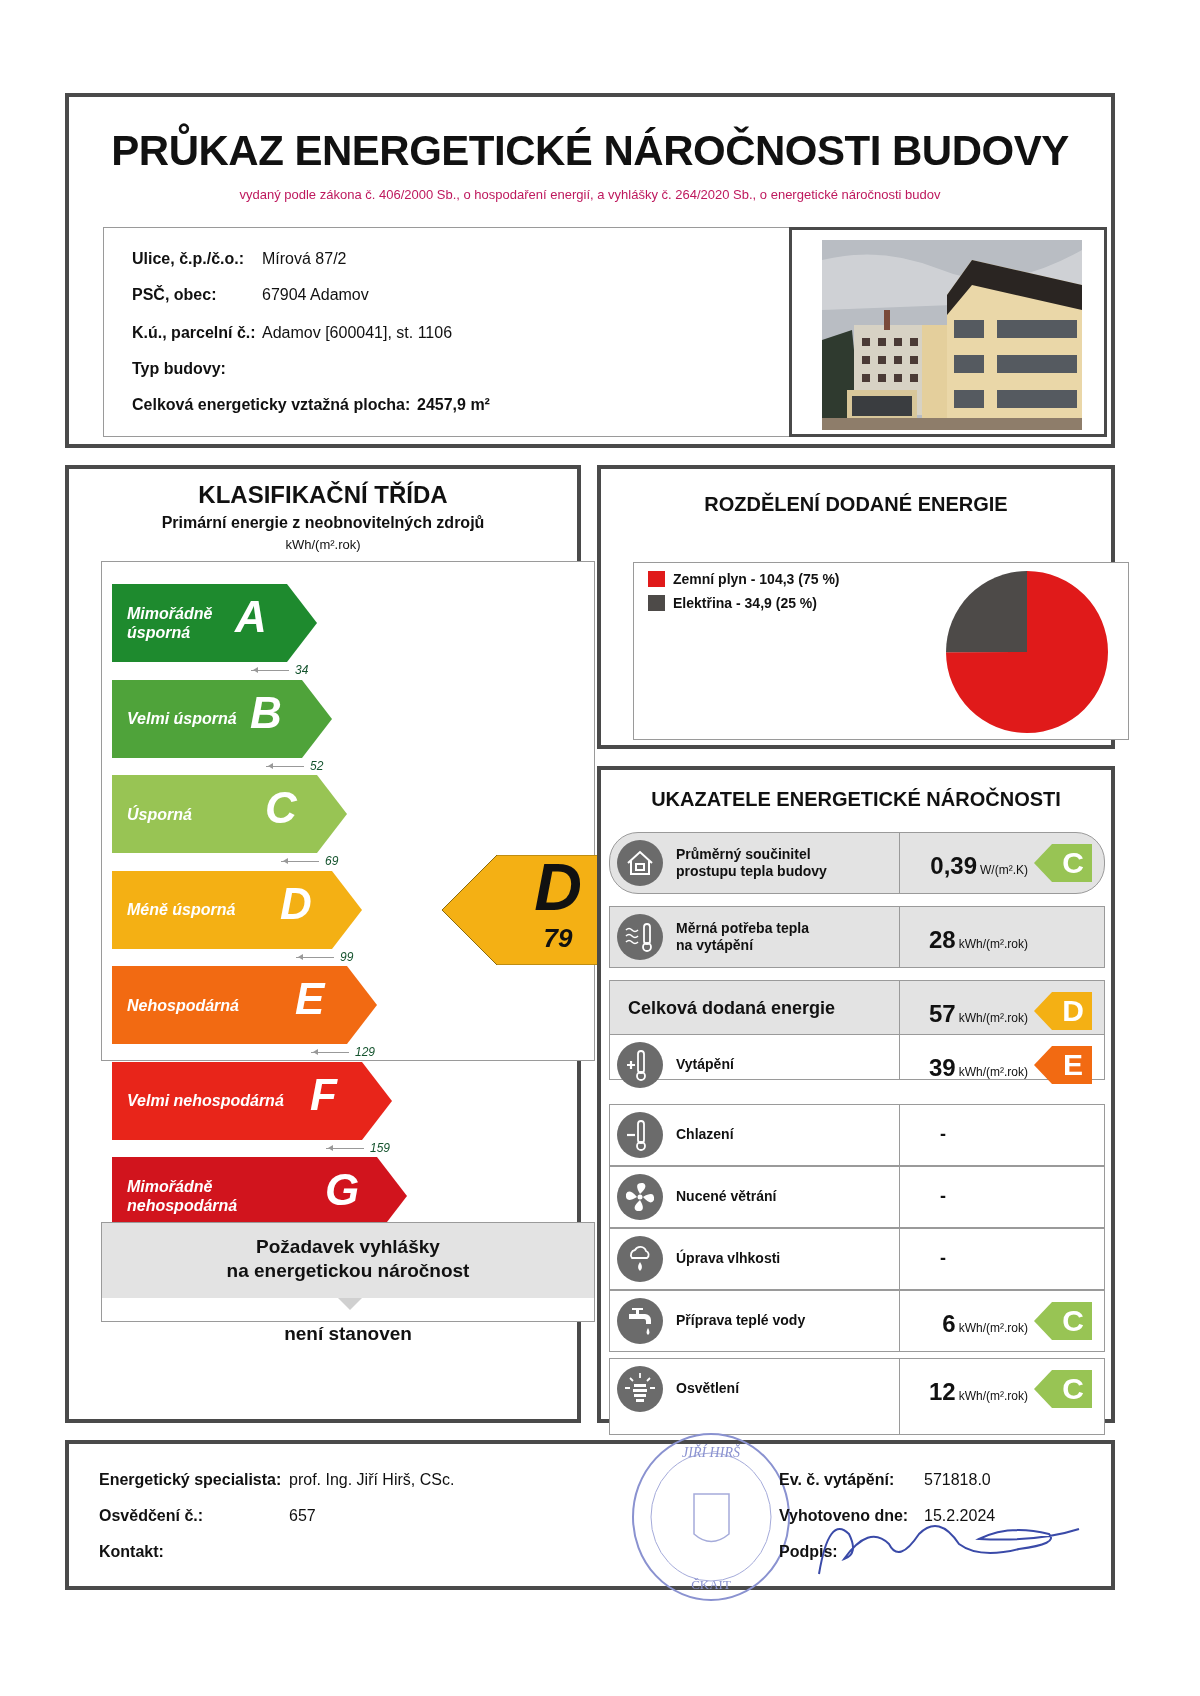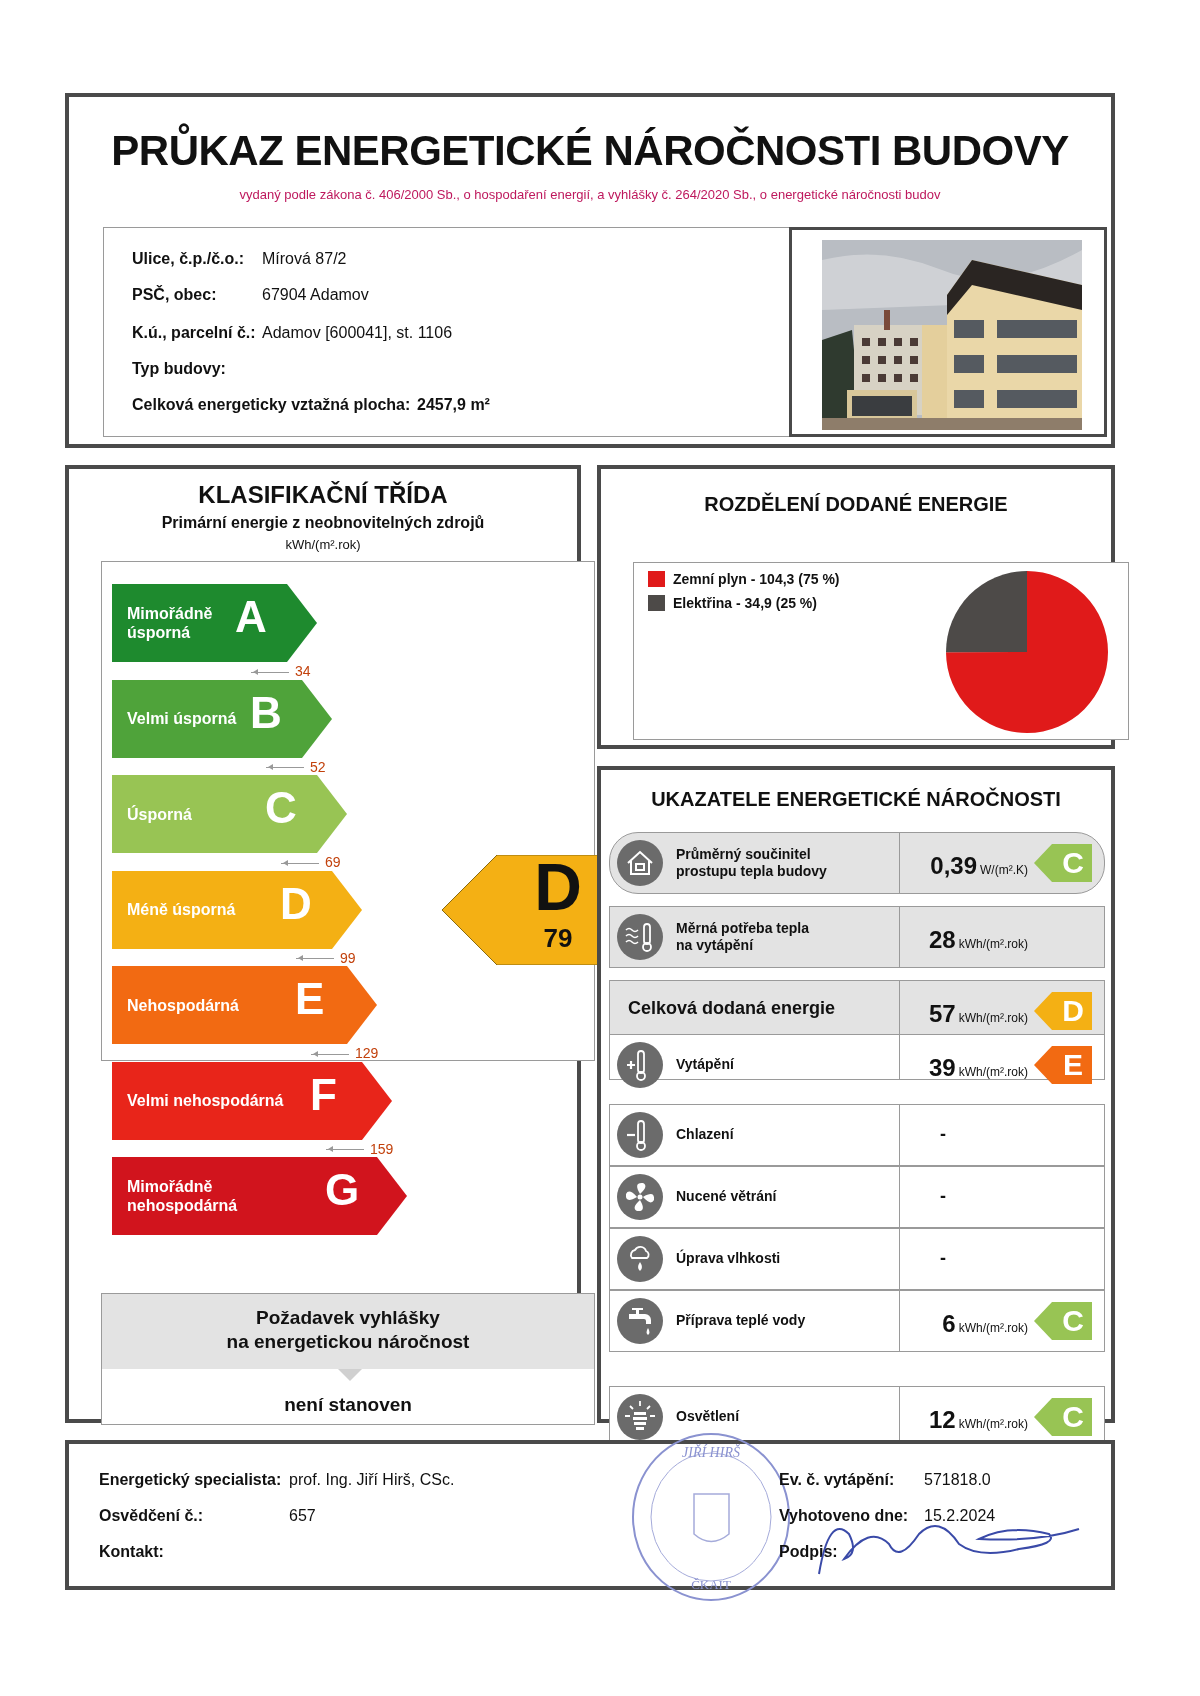--- a/index.html
+++ b/index.html
@@ -16,33 +16,33 @@
   #info-box { left: 10px; top: 130px; width: 710px; height: 210px; border-right: none; }
   .info-row { position: absolute; left: 28px; font-size: 16px; }
   .info-row .lbl { font-weight: bold; display: inline-block; }
   .info-row .val { display: inline-block; position: absolute; white-space: nowrap; }
   #photo-box { left: 720px; top: 130px; width: 318px; height: 210px; border: 3px solid #4a4a4a; }
   .photo { position: absolute; left: 30px; top: 10px; width: 260px; height: 190px; overflow: hidden; background: linear-gradient(#9aa0a8, #c9ccd0 45%, #8a8f96); }
 
   
   #class-panel { left: 65px; top: 465px; width: 516px; height: 958px; }
   .panel-title { position: absolute; left: 0; right: 0; text-align: center; font-weight: bold; }
-  #scale-box { left: 8px; top: 92px; width: 494px; height: 500px; }
+  #scale-box { left: 8px; top: 92px; width: 494px; height: 500px; font-style: italic; }
   .band { position: absolute; left: 10px; height: 78px; color: #fff; }
   .band svg { position: absolute; left: 0; top: 0; }
   .band .bl { position: absolute; left: 15px; top: 0; height: 78px; display: flex; align-items: center; font-weight: bold; font-size: 16px; line-height: 19px; }
   .band .bletter { position: absolute; top: 8px; font-size: 44px; font-weight: bold; }
-  .thr { position: absolute; font-size: 14px; color: #c2410c; }
+  .thr { position: absolute; font-size: 12px; color: #14532d; }
   .thr .arr { display: inline-block; width: 38px; border-top: 1px solid #999; vertical-align: middle; margin-right: 6px; position: relative; }
   .thr .arr:before { content: ""; position: absolute; left: -1px; top: -4px; border: 3.5px solid transparent; border-right: 5px solid #999; }
   #rating { position: absolute; left: 340px; top: 290px; width: 160px; height: 110px; }
   #rating .rl { position: absolute; left: 80px; top: -6px; font-size: 66px; font-weight: bold; width: 72px; text-align: center; }
   #rating .rv { position: absolute; left: 80px; top: 68px; font-size: 26px; font-weight: bold; width: 72px; text-align: center; }
 
-  #req-box { left: 8px; top: 824px; width: 494px; height: 132px; padding-left: 16px; }
+  #req-box { left: 8px; top: 753px; width: 494px; height: 100px; padding-left: 16px; }
   .req-head { position: absolute; left: 0; top: 0; width: 100%; height: 75px; background: #e3e3e3; text-align: center; font-weight: bold; font-size: 19px; line-height: 24px; padding-top: 12px; }
   .req-notch { position: absolute; left: 236px; top: 75px; width: 0; height: 0; border-left: 12px solid transparent; border-right: 12px solid transparent; border-top: 12px solid #d0d0d0; }
   .req-val { position: absolute; left: 0; width: 100%; top: 100px; text-align: center; font-weight: bold; font-size: 19px; }
 
   
   #dist-panel { left: 597px; top: 465px; width: 518px; height: 284px; }
   #dist-box { left: 8px; top: 93px; width: 496px; height: 178px; }
   .legend-item { position: absolute; left: 14px; font-size: 14px; font-weight: bold; display: flex; align-items: center; }
   .legend-sw { width: 17px; height: 16px; margin-right: 8px; }
   #pie { position: absolute; left: 310px; top: 6px; }
@@ -369,21 +369,21 @@
           <div>Příprava teplé vody</div>
         </div>
         <div class="ind-val" style="top:19px"><b>6</b><span>kWh/(m².rok)</span></div>
         <div class="ind-badge" style="top:11px">
           <svg width="58" height="38">
             <polygon points="0,19 18,0 58,0 58,38 18,38" fill="#98c454"></polygon>
           </svg>
           <span>C</span>
         </div>
       </div>
-      <div class="ind-row white" style="top: 616px; height: 62px;">
+      <div class="ind-row white" style="top: 588px; height: 77px;">
         <div class="sep"></div>
         <div class="ind-icon" style="top:7px">
           <svg width="46" height="46" viewBox="0 0 46 46">
             <path d="M23 7 v5 M13 12 l3 3 M33 12 l-3 3 M8 22 h5 M33 22 h5" stroke="#ffffff" stroke-width="1.8"></path>
             <path d="M17 18 h12 v3 h-12 Z M16 23 h14 v3 h-14 Z M17 28 h12 v3 h-12 Z M19 33 h8 v3 h-8 Z" fill="#ffffff"></path>
           </svg>
         </div>
         <div class="ind-label" style="top:21px">
           <div>Osvětlení</div>
         </div>

